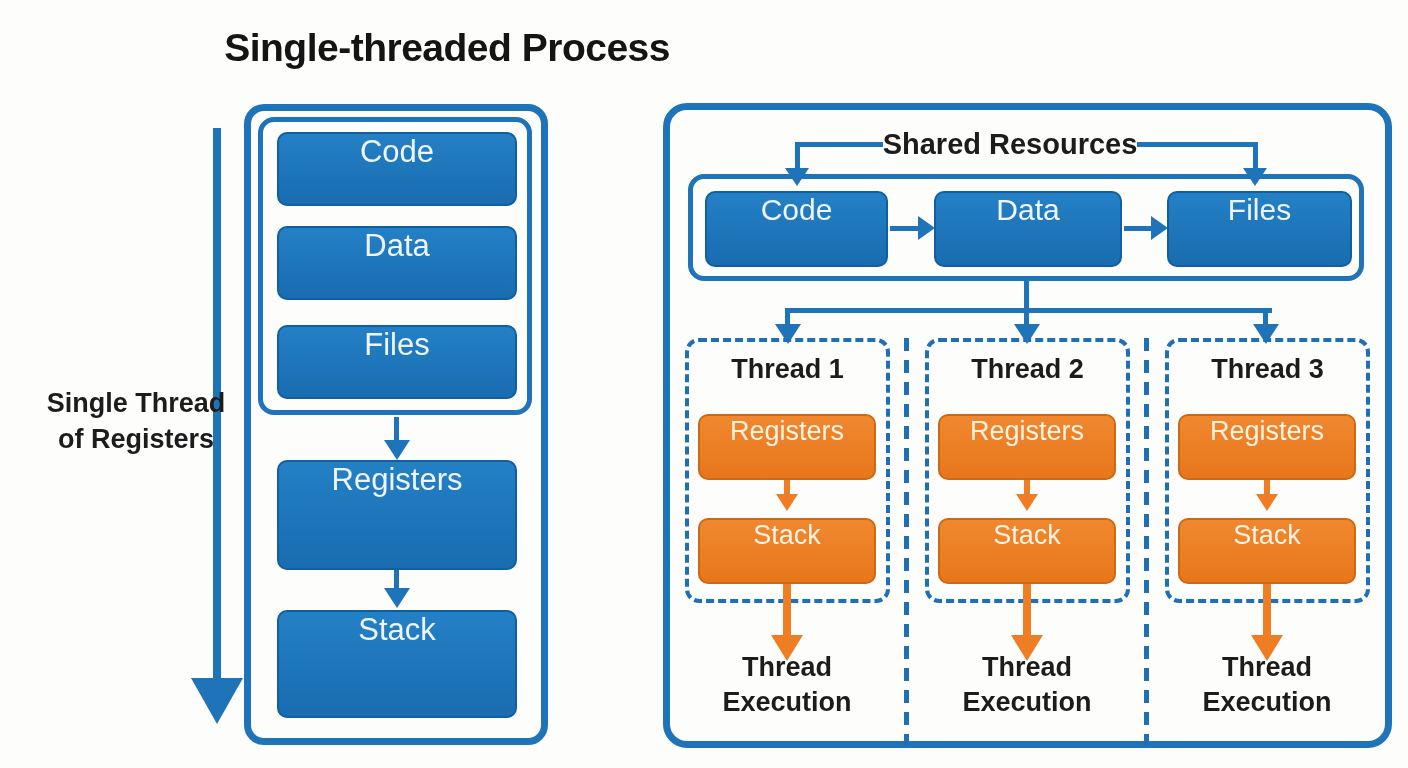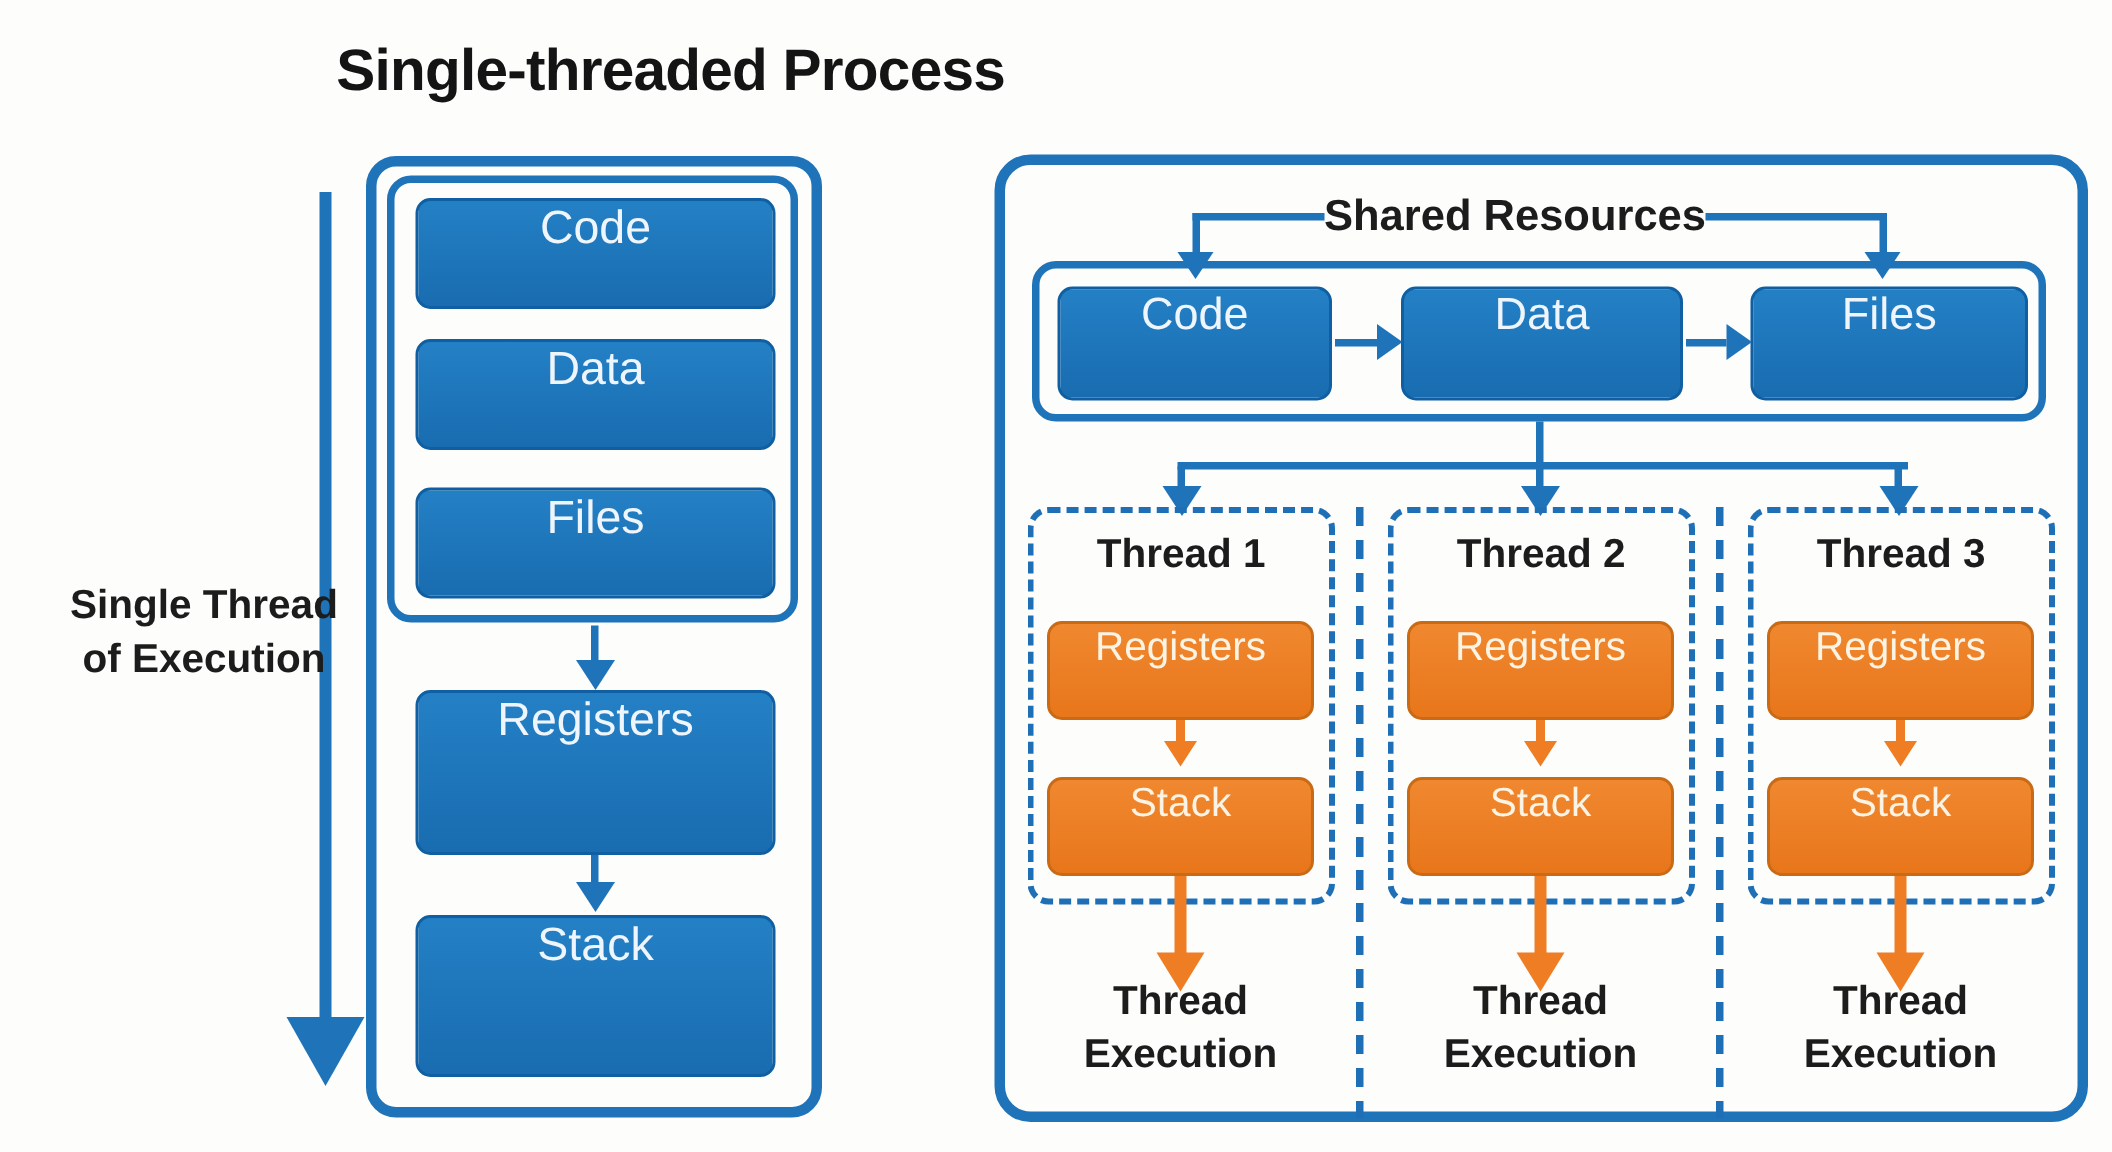--- a/index.html
+++ b/index.html
@@ -34,21 +34,21 @@
 
 <div id="canvas">
 
   <div class="abs title" style="left:100px;top:26px;width:570px;">Single-threaded Process</div>
 
   <div class="abs line" style="left:213px;top:128px;width:8px;height:552px;"></div>
   <div class="abs ah down-l" style="left:191px;top:678px;"></div>
 
   <div class="abs lbl" style="left:0px;top:386px;width:232px;font-size:27px;line-height:1.33;margin-left:20px;">
     <div>Single Thread</div>
-    <div>of Execution</div>
+    <div>of Registers</div>
   </div>
 
   <div class="abs frame" style="left:244px;top:104px;width:304px;height:641px;"></div>
   <div class="abs frame inner" style="left:258px;top:117px;width:274px;height:298px;"></div>
 
   <div class="abs box blue boxtext" style="left:277px;top:132px;width:240px;height:74px;">
     <span>Code</span>
   </div>
   <div class="abs box blue boxtext" style="left:277px;top:226px;width:240px;height:74px;">
     <span>Data</span>

